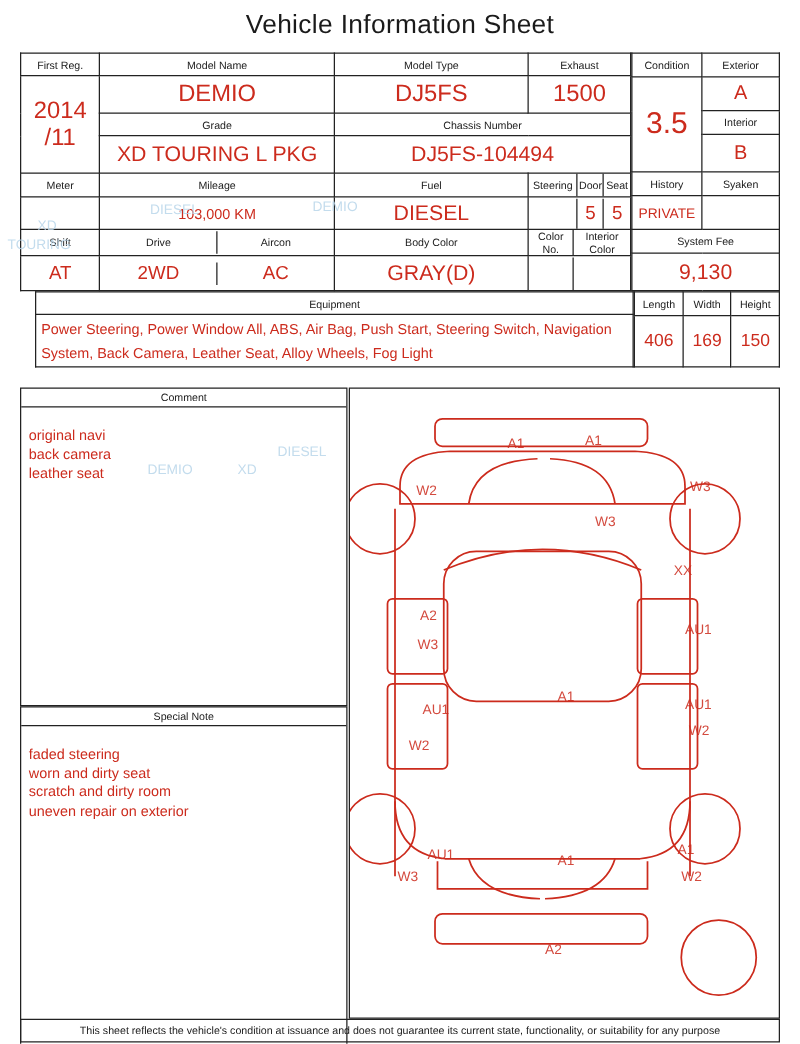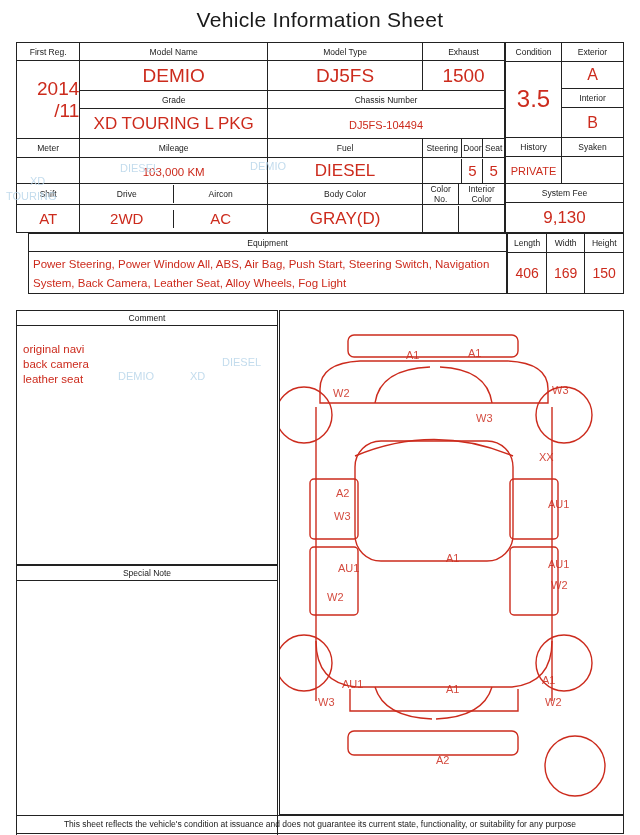--- a/index.html
+++ b/index.html
@@ -59,21 +59,21 @@
 
     <table class="t1" style="width:489px;">
       <tbody>
           <tr>
         <td class="hdr" style="width:58px;">First Reg.</td>
         <td class="hdr" style="width:172px;">Model Name</td>
         <td class="hdr" style="width:142px;">Model Type</td>
         <td class="hdr" style="width:75px;">Exhaust</td>
       </tr>
       <tr>
-        <td rowspan="3" style="text-align:right;vertical-align:middle;">
+        <td rowspan="3" style="text-align:center;vertical-align:middle;">
           <div class="redbig">2014</div>
           <div class="redbig">/11</div>
         </td>
         <td style="height:30px;" class="val">
           <span style="font-size:19px;">DEMIO</span>
         </td>
         <td class="val">
           <span style="font-size:19px;">DJ5FS</span>
         </td>
         <td class="val">
@@ -82,21 +82,21 @@
       </tr>
       <tr>
         <td class="hdr">Grade</td>
         <td class="hdr" colspan="2">Chassis Number</td>
       </tr>
       <tr>
         <td style="height:30px;" class="val">
           <span style="font-size:17px;">XD TOURING L PKG</span>
         </td>
         <td colspan="2" class="val">
-          <span style="font-size:11px;">DJ5FS-104494</span>
+          <span style="font-size:17px;">DJ5FS-104494</span>
         </td>
       </tr>
 
       <tr>
         <td class="hdr" style="width:28px;">Meter</td>
         <td class="hdr" style="width:82px;">Mileage</td>
         <td class="hdr" style="width:160px;">Fuel</td>
         <td class="hdr">
           <table style="width:100%;table-layout:fixed;border-collapse:collapse;">
             <tbody>
@@ -256,20 +256,26 @@
     <div class="box-hdr">Comment</div>
     <div class="box-body">
       <div>original navi</div>
       <div>back camera</div>
       <div>leather seat</div>
     </div>
   </div>
 
   <div class="special-box">
     <div class="box-hdr">Special Note</div>
+    <div class="box-body">
+      <div>faded steering</div>
+      <div>worn and dirty seat</div>
+      <div>scratch and dirty room</div>
+      <div>uneven repair on exterior</div>
+    </div>
   </div>
 
   <div class="diagram">
     <svg width="343" height="503" viewBox="0 0 343 503">
       <g fill="none" stroke="#cc2b1d" stroke-width="1.4">
 
         <rect x="68" y="24" width="170" height="22" rx="6"></rect>
 
         <path d="M40 78 Q40 52 80 50 L228 50 Q268 52 268 78 L268 92 L40 92 Z"></path>
 

